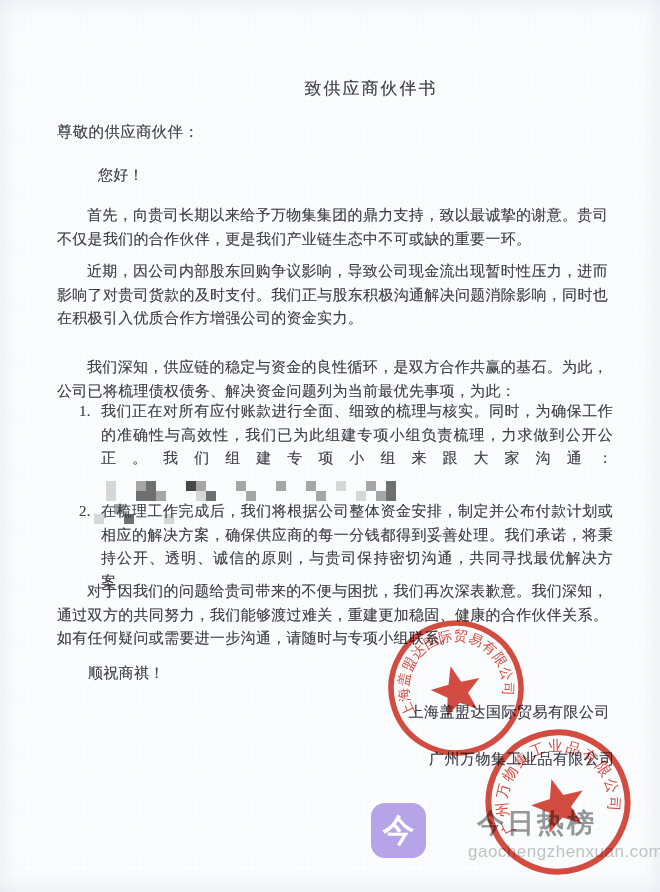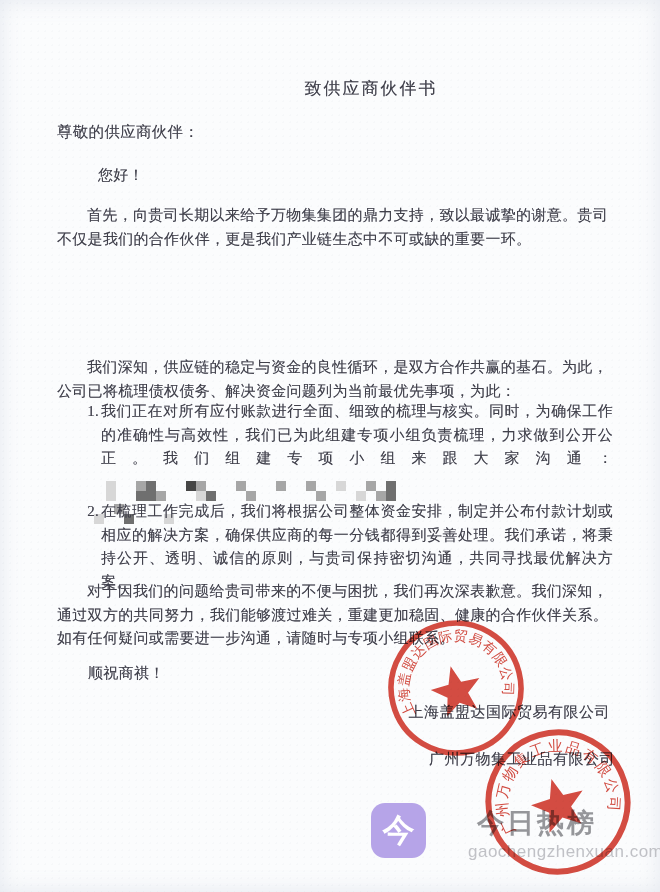--- a/index.html
+++ b/index.html
@@ -6,21 +6,21 @@
   .paper{
     position:relative;width:660px;height:892px;overflow:hidden;
     background:#fbfcfd;
     background-image:radial-gradient(rgba(130,140,160,0.04) 1px, transparent 1px);
     background-size:7px 7px;
     box-shadow:inset 0 0 22px rgba(140,155,185,0.20);
     font-family:"Liberation Serif","DejaVu Serif",serif;
     color:#41414b;
   }
   .txt{position:absolute;font-size:15px;line-height:23.5px;letter-spacing:0.3px;
-       text-shadow:0 0 0.5px rgba(60,60,85,0.45);text-align:right;}
+       text-shadow:0 0 0.5px rgba(60,60,85,0.45);}
   .title{top:77px;left:0;width:100%;text-align:center;font-size:17px;letter-spacing:2px;padding-left:41px;}
   .salutation{left:57px;top:120px;font-size:15.5px;}
   .greeting{left:98px;top:164px;}
   .para{left:57px;width:551px;text-indent:2em;text-align:justify;}
   .p1{top:204px;}
   .p2{top:260px;}
   .p3{top:356px;}
   .closing{top:580px;}
   .list-no{position:absolute;left:79px;width:20px;}
   .list-body{position:absolute;left:101px;width:512px;text-align:justify;}
@@ -58,20 +58,21 @@
 <div class="paper">
 
   <div class="txt title">致供应商伙伴书</div>
 
   <div class="txt salutation">尊敬的供应商伙伴：</div>
 
   <div class="txt greeting">您好！</div>
 
   <div class="txt para p1">首先，向贵司长期以来给予万物集集团的鼎力支持，致以最诚挚的谢意。贵司不仅是我们的合作伙伴，更是我们产业链生态中不可或缺的重要一环。</div>
 
+  <div class="txt para p2">近期，因公司内部股东回购争议影响，导致公司现金流出现暂时性压力，进而影响了对贵司货款的及时支付。我们正与股东积极沟通解决问题消除影响，同时也在积极引入优质合作方增强公司的资金实力。</div>
 
   <div class="txt para p3">我们深知，供应链的稳定与资金的良性循环，是双方合作共赢的基石。为此，公司已将梳理债权债务、解决资金问题列为当前最优先事项，为此：</div>
 
   <div class="txt list-no li1">1.</div>
   <div class="txt list-body li1">
     <span>我们正在对所有应付账款进行全面、细致的梳理与核实。同时，为确保工作的准确性与高效性，我们已为此组建专项小组负责梳理，力求做到公开公正。我们组建专项小组来跟大家沟通：</span><span class="mosaic" id="mosaic1" style="grid-template-columns: repeat(29, 10px);">
         <div class="mcell" style="background: rgb(215, 215, 215);"></div>
         <div class="mcell"></div>
         <div class="mcell"></div>
         <div class="mcell" style="background: rgb(166, 166, 166);"></div>

